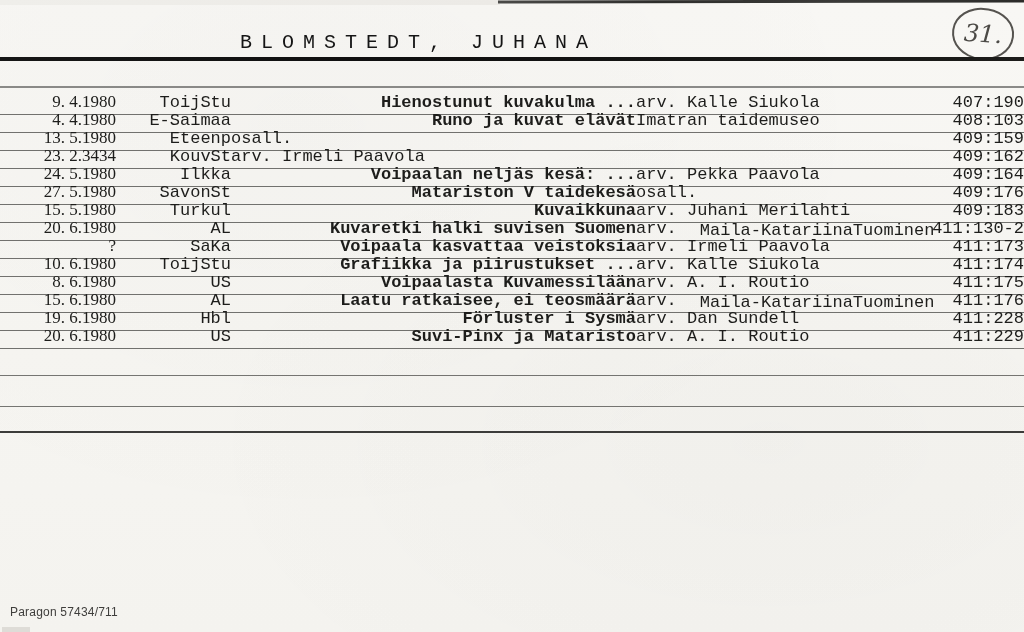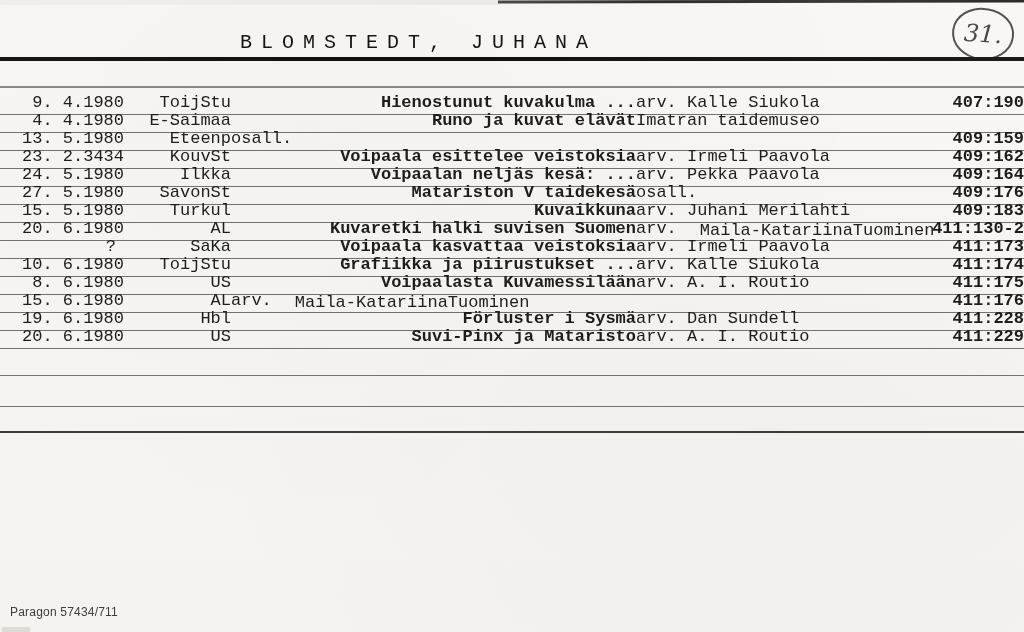--- a/index.html
+++ b/index.html
@@ -46,25 +46,25 @@
   
   .table{position:absolute;top:88px;left:0;right:0;}
   .row{
     display:flex;align-items:flex-end;
     height:18px;box-sizing:border-box;
     border-bottom:1.5px solid rgba(62,62,60,0.72);
     color:#1d1d1b;font-size:17px;
   }
   .row.first{height:26.5px;}
   .cell{white-space:pre;padding-bottom:2px;overflow:visible;}
-  .cell.date{width:116px;padding-left:22px;box-sizing:border-box;flex:none;}
+  .cell.date{width:116px;padding-left:22px;box-sizing:border-box;flex:none;font-family:Liberation Serif, serif;}
   .cell.pub{width:115px;flex:none;}
   .cell.title-c{width:405px;flex:none;font-weight:bold;}
   .cell.credit{width:258px;flex:none;display:flex;align-items:flex-end;}
-  .cell.ref{flex:1;font-weight:bold;}
+  .cell.ref{flex:1;}
   .credit-stack{display:inline-flex;flex-direction:row;line-height:14px;margin-left:19px;}
   .credit-stack .stack-top{margin-left:4px;}
   .empty-row{box-sizing:border-box;border-bottom:1.5px solid rgba(62,62,60,0.7);}
   .empty-row.e1{height:27px;}
   .empty-row.e2{height:31px;}
   .empty-row.e3{height:26px;border-bottom:2px solid #3c3c3a;}
 
   .imprint{
     position:absolute;left:10px;top:605px;
     font-family:"Liberation Sans","DejaVu Sans",sans-serif;
@@ -101,34 +101,34 @@
     <div class="cell ref">407:190</div>
   </div>
       <div class="row">
     <div class="cell date"> 4. 4.1980</div>
     <div class="cell pub">E-Saimaa</div>
     <div class="cell title-c">Runo ja kuvat elävät</div>
     <div class="cell credit">
       <span class="credit-text">Imatran taidemuseo</span>
       
     </div>
+    <div class="cell ref">408:103</div>
   </div>
       <div class="row">
     <div class="cell date">13. 5.1980</div>
     <div class="cell pub">Eteenp</div>
     <div class="cell credit">
       <span class="credit-text">osall.</span>
       
     </div>
     <div class="cell ref">409:159</div>
   </div>
       <div class="row">
     <div class="cell date">23. 2.3434</div>
     <div class="cell pub">KouvSt</div>
-    <div class="cell title-c">Voipaala esittelee veistoksia</div>
     <div class="cell credit">
       <span class="credit-text">arv. Irmeli Paavola</span>
       
     </div>
     <div class="cell ref">409:162</div>
   </div>
       <div class="row">
     <div class="cell date">24. 5.1980</div>
     <div class="cell pub">Ilkka</div>
     <div class="cell title-c">Voipaalan neljäs kesä: ...</div>
@@ -197,20 +197,21 @@
     <div class="cell title-c">Voipaalasta Kuvamessilään</div>
     <div class="cell credit">
       <span class="credit-text">arv. A. I. Routio</span>
       
     </div>
     <div class="cell ref">411:175</div>
   </div>
       <div class="row">
     <div class="cell date">15. 6.1980</div>
     <div class="cell pub">AL</div>
+    <div class="cell title-c">Laatu ratkaisee, ei teosmäärä</div>
     <div class="cell credit">
       <span class="credit-text">arv.</span>
       <span class="credit-stack">
         <span class="stack-top">Maila-Katariina</span>
         <span class="stack-bottom">Tuominen</span>
       </span>
     </div>
     <div class="cell ref">411:176</div>
   </div>
       <div class="row">

